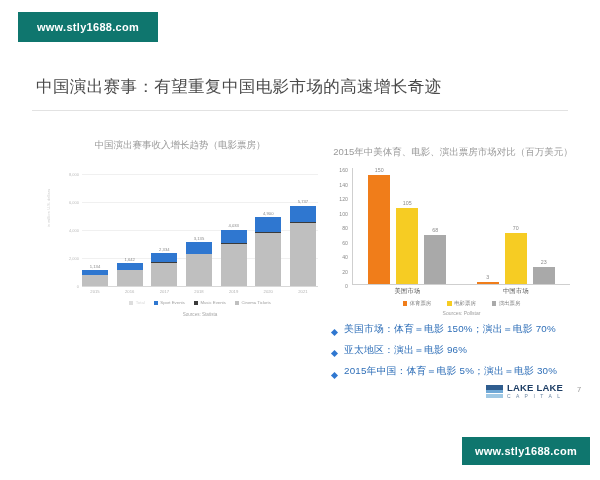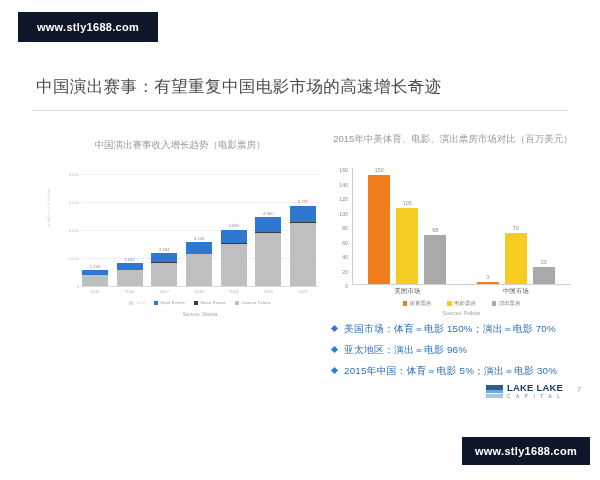--- a/index.html
+++ b/index.html
@@ -5,40 +5,40 @@
   html,body{margin:0;padding:0;}
   body{
     width:600px;height:480px;background:#ffffff;
     font-family:"Liberation Sans","DejaVu Sans",sans-serif;
     overflow:hidden;position:relative;
   }
   .slide{position:absolute;left:0;top:0;width:600px;height:480px;background:#fff;}
 
   
   .watermark{
-    position:absolute;background:#0f172a;color:#fff;
+    position:absolute;background:#0f766e;color:#fff;
     display:flex;align-items:center;justify-content:center;
     font-size:11px;letter-spacing:.3px;font-weight:600;
   }
   .wm-top{left:18px;top:12px;width:140px;height:30px;}
   .wm-bot{left:462px;top:437px;width:128px;height:28px;}
 
   
   .title{
     position:absolute;left:36px;top:76px;width:530px;
     font-size:16.5px;color:#4a4a4a;letter-spacing:.4px;white-space:nowrap;
   }
   .title-rule{position:absolute;left:32px;top:110px;width:536px;height:1px;background:#e2e2e2;}
 
   
   .chart-title{
     position:absolute;color:#9a9a9a;font-size:9.5px;text-align:center;line-height:1.45;
   }
   .ct-left{left:40px;top:138px;width:280px;}
-  .ct-right{left:328px;top:132px;width:250px;}
+  .ct-right{left:328px;top:145px;width:250px;}
 
   
   .lchart{position:absolute;left:46px;top:168px;width:272px;height:146px;}
   .lc-ylab{
     position:absolute;left:-2px;top:52px;width:10px;
     font-size:3.6px;color:#c8c8c8;transform:rotate(-90deg);transform-origin:center;
     white-space:nowrap;letter-spacing:.2px;
   }
   .lc-yaxis{position:absolute;left:10px;top:6px;width:26px;height:112px;}
   .lc-ytick{
@@ -91,21 +91,21 @@
     font-size:5.4px;color:#7d7d7d;align-items:center;
   }
   .rl-sw{width:4.5px;height:4.5px;display:inline-block;}
   .rc-src{position:absolute;left:23px;right:0;top:144px;text-align:center;font-size:5px;color:#a0a0a0;}
 
   
   .bullets{position:absolute;}
   .b-left{left:42px;top:326px;width:270px;}
   .b-right{left:332px;top:322px;width:250px;}
   .bullet{display:flex;align-items:flex-start;gap:7px;margin-bottom:14px;}
-  .bullet-r{display:flex;align-items:flex-start;gap:7px;margin-bottom:8px;}
+  .bullet-r{display:flex;align-items:flex-end;gap:7px;margin-bottom:8px;}
   .dot{
     flex:0 0 auto;width:5px;height:5px;background:#2f77d0;
     transform:rotate(45deg);margin-top:4px;
   }
   .btxt{font-size:10.5px;color:#2f6fb8;line-height:1.35;letter-spacing:.2px;}
   .btxt-r{font-size:9.8px;color:#2f6fb8;line-height:1.35;letter-spacing:.2px;}
 
   
   .logo{position:absolute;left:486px;top:383px;display:flex;align-items:center;gap:4px;}
   .logo-mark{width:17px;height:13px;position:relative;overflow:hidden;}

